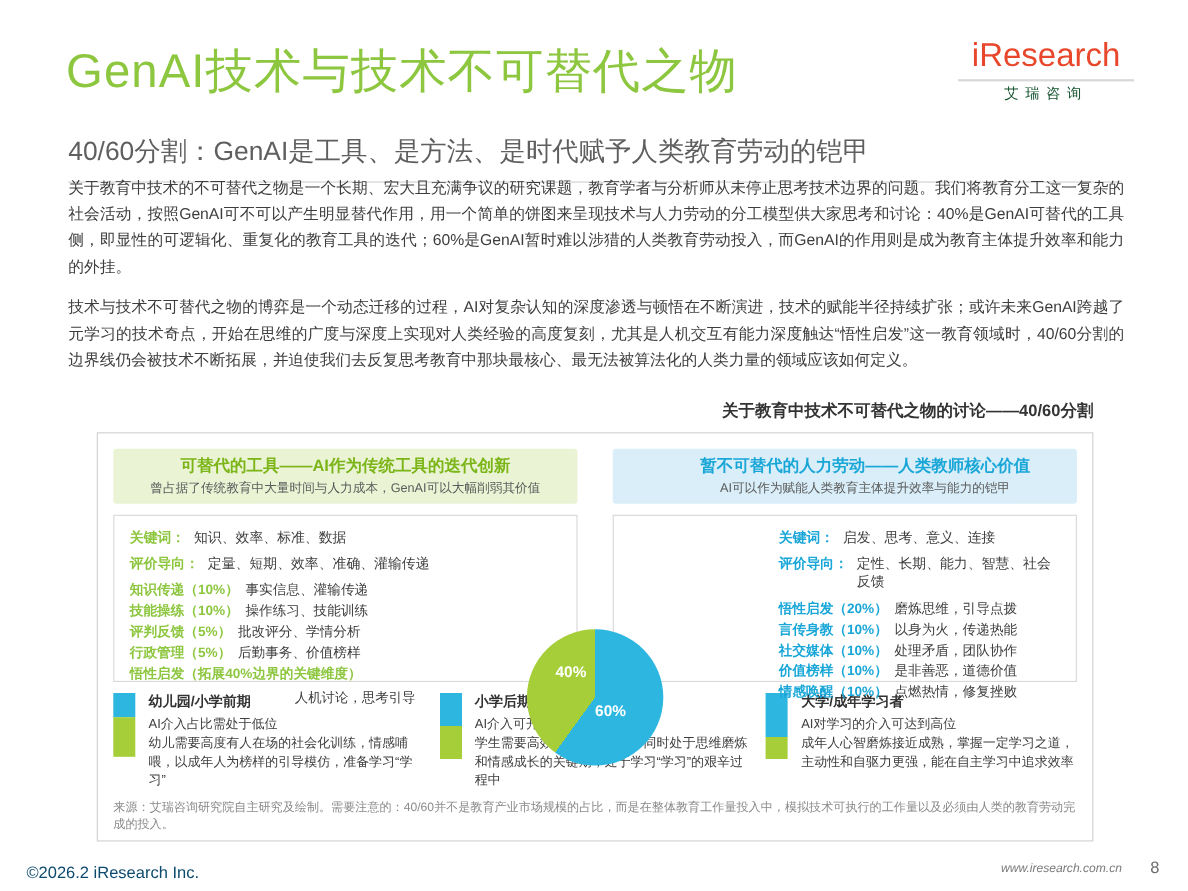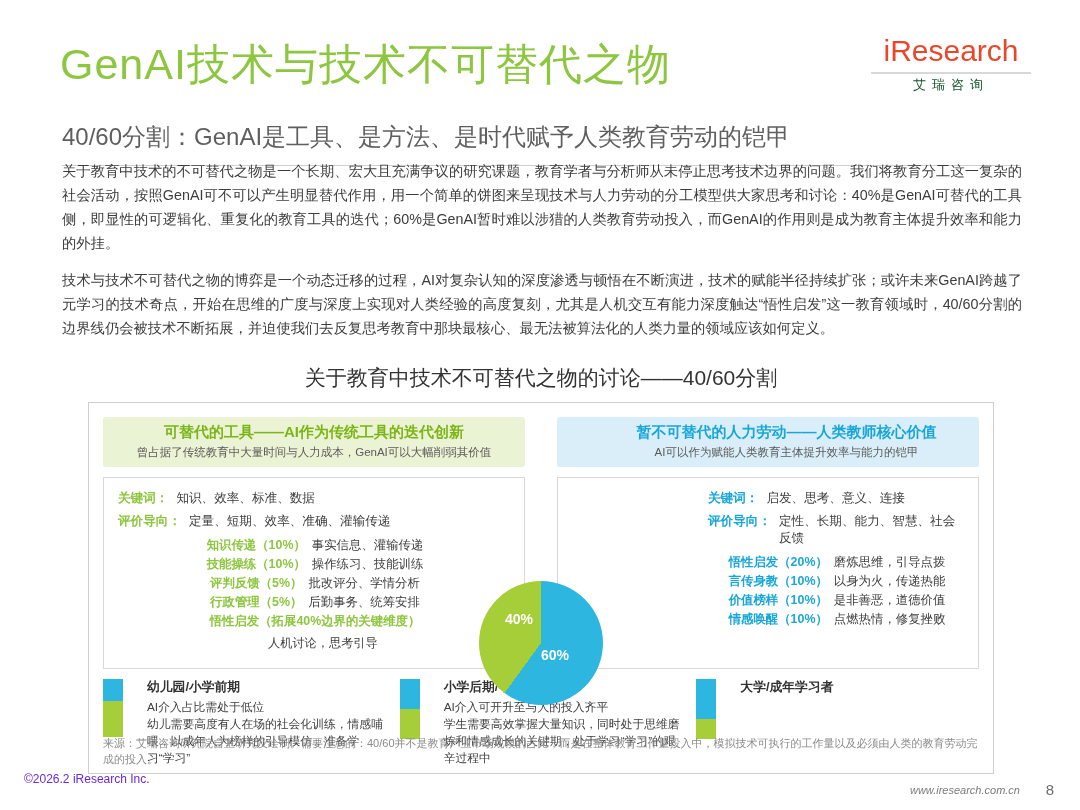--- a/index.html
+++ b/index.html
@@ -26,48 +26,48 @@
   .para{
     position:absolute;left:62px;right:58px;
     font-size:14.3px;line-height:24px;color:#3d3d3d;text-align:justify;
   }
   .para.p1{top:159px;}
   .para.p2{top:268px;}
 
   
   .chart-wrap{position:absolute;left:88px;top:364px;width:906px;}
   .chart-title{
-    text-align:center;font-size:21px;font-weight:normal;color:#333;margin-bottom:10px;
+    text-align:right;font-size:15px;font-weight:bold;color:#333;margin-bottom:10px;
   }
   .chart-box{
     position:relative;border:1px solid #cfcfcf;background:#fff;height:370px;
   }
 
   .cols{display:flex;gap:32px;padding:14px 14px 0 14px;}
   .col{flex:1;}
   .col-head{
     text-align:center;border-radius:3px;padding:6px 4px 7px 4px;
   }
   .col-head.green{background:#eaf3d4;}
   .col-head.blue{background:#d9eef8;padding-left:41px;}
   .col-head h3{margin:0;font-size:15px;font-weight:bold;}
   .col-head.green h3{color:#7cb518;}
   .col-head.blue h3{color:#1aa7d8;}
   .col-head p{margin:3px 0 0 0;font-size:11.5px;color:#5b5b5b;}
 
   .col-body{
-    margin-top:10px;border:1px solid #d8d8d8;height:192px;position:relative;
+    margin-top:10px;border:1px solid #d8d8d8;height:152px;position:relative;
     padding:12px 12px 0 14px;box-sizing:border-box;
   }
   .kw-row{display:flex;margin-bottom:6px;font-size:12.6px;}
   .kw-label{font-weight:bold;white-space:nowrap;}
   .kw-label.green{color:#8dc63f;}
   .kw-label.blue{color:#1aa7d8;}
   .kw-val{color:#3d3d3d;margin-left:8px;}
-  .list{margin-top:6px;text-align:center;}
+  .list{margin-top:6px;}
   .list-item{font-size:12.4px;line-height:19px;}
   .li-k{font-weight:bold;}
   .li-k.green{color:#8dc63f;}
   .li-k.blue{color:#1aa7d8;}
   .li-v{color:#3d3d3d;margin-left:6px;}
   .note{font-size:12.2px;color:#3d3d3d;margin-top:4px;}
   .right-pad{padding-left:150px;}
 
   
   .pie{
@@ -75,33 +75,33 @@
     width:124px;height:124px;border-radius:50%;
     background:conic-gradient(#2cb6e0 0deg 216deg, #a6ce39 216deg 360deg);
     z-index:5;
   }
   .pie-lbl{position:absolute;font-size:14px;color:#fff;font-weight:bold;}
   .pie-lbl.b60{left:62px;top:66px;}
   .pie-lbl.g40{left:26px;top:30px;}
 
   
   .bottom3{display:flex;gap:14px;padding:10px 14px 0 14px;}
-  .b3{flex:1;display:flex;gap:24px;}
+  .b3{flex:1;display:flex;gap:12px;}
   .b3 .swatch{width:20px;flex:0 0 20px;}
   .b3 .swatch i{display:block;width:20px;}
   .b3 h4{margin:0 0 3px 0;font-size:12.8px;font-weight:bold;color:#333;}
   .b3 p{margin:0;font-size:11.8px;line-height:17px;color:#3d3d3d;}
 
   .source{
     position:absolute;left:14px;right:14px;bottom:6px;
     font-size:11px;color:#8a8a8a;line-height:16px;
   }
 
   
-  .footer-left{position:absolute;left:24px;bottom:24px;font-size:12px;color:#6d28d9;}
+  .footer-left{position:absolute;left:24px;bottom:8px;font-size:15px;color:#0c4a6e;}
   .footer-right{position:absolute;right:60px;bottom:14px;font-size:11px;color:#7a7a7a;font-style:italic;}
   .pageno{position:absolute;right:26px;bottom:12px;font-size:15px;color:#6d6d6d;}
   .topline{position:absolute;left:0;top:0;width:1080px;height:6px;background:#ffffff;}
 </style>
 </head>
 <body>
 
 <div class="page">
 
   <div class="topline"></div>
@@ -144,21 +144,21 @@
               <div class="list-item">
                 <span class="li-k green">知识传递（10%）</span><span class="li-v">事实信息、灌输传递</span>
               </div>
               <div class="list-item">
                 <span class="li-k green">技能操练（10%）</span><span class="li-v">操作练习、技能训练</span>
               </div>
               <div class="list-item">
                 <span class="li-k green">评判反馈（5%）</span><span class="li-v">批改评分、学情分析</span>
               </div>
               <div class="list-item">
-                <span class="li-k green">行政管理（5%）</span><span class="li-v">后勤事务、统筹安排</span>
+                <span class="li-k green">行政管理（5%）</span><span class="li-v">后勤事务、价值榜样</span>
               </div>
               <div class="list-item">
                 <span class="li-k green">悟性启发（拓展40%边界的关键维度）</span>
               </div>
             </div>
             <div class="note right-pad">人机讨论，思考引导</div>
           </div>
         </div>
 
         <div class="col">
@@ -174,20 +174,23 @@
             <div class="kw-row">
               <span class="kw-label blue">评价导向：</span>
               <span class="kw-val">定性、长期、能力、智慧、社会反馈</span>
             </div>
             <div class="list">
               <div class="list-item">
                 <span class="li-k blue">悟性启发（20%）</span><span class="li-v">磨炼思维，引导点拨</span>
               </div>
               <div class="list-item">
                 <span class="li-k blue">言传身教（10%）</span><span class="li-v">以身为火，传递热能</span>
+              </div>
+              <div class="list-item">
+                <span class="li-k blue">社交媒体（10%）</span><span class="li-v">处理矛盾，团队协作</span>
               </div>
               <div class="list-item">
                 <span class="li-k blue">价值榜样（10%）</span><span class="li-v">是非善恶，道德价值</span>
               </div>
               <div class="list-item">
                 <span class="li-k blue">情感唤醒（10%）</span><span class="li-v">点燃热情，修复挫败</span>
               </div>
             </div>
           </div>
         </div>
@@ -219,20 +222,21 @@
             <p>AI介入可开升至与人的投入齐平<br>学生需要高效掌握大量知识，同时处于思维磨炼和情感成长的关键期，处于学习“学习”的艰辛过程中</p>
           </div>
         </div>
         <div class="b3">
           <div class="swatch">
             <i style="height:40px;background:#2cb6e0;"></i>
             <i style="height:20px;background:#a6ce39;"></i>
           </div>
           <div>
             <h4>大学/成年学习者</h4>
+            <p>AI对学习的介入可达到高位<br>成年人心智磨炼接近成熟，掌握一定学习之道，主动性和自驱力更强，能在自主学习中追求效率</p>
           </div>
         </div>
       </div>
 
       <div class="source">来源：艾瑞咨询研究院自主研究及绘制。需要注意的：40/60并不是教育产业市场规模的占比，而是在整体教育工作量投入中，模拟技术可执行的工作量以及必须由人类的教育劳动完成的投入。</div>
     </div>
   </div>
 
   <div class="footer-left">©2026.2 iResearch Inc.</div>
   <div class="footer-right">www.iresearch.com.cn</div>

